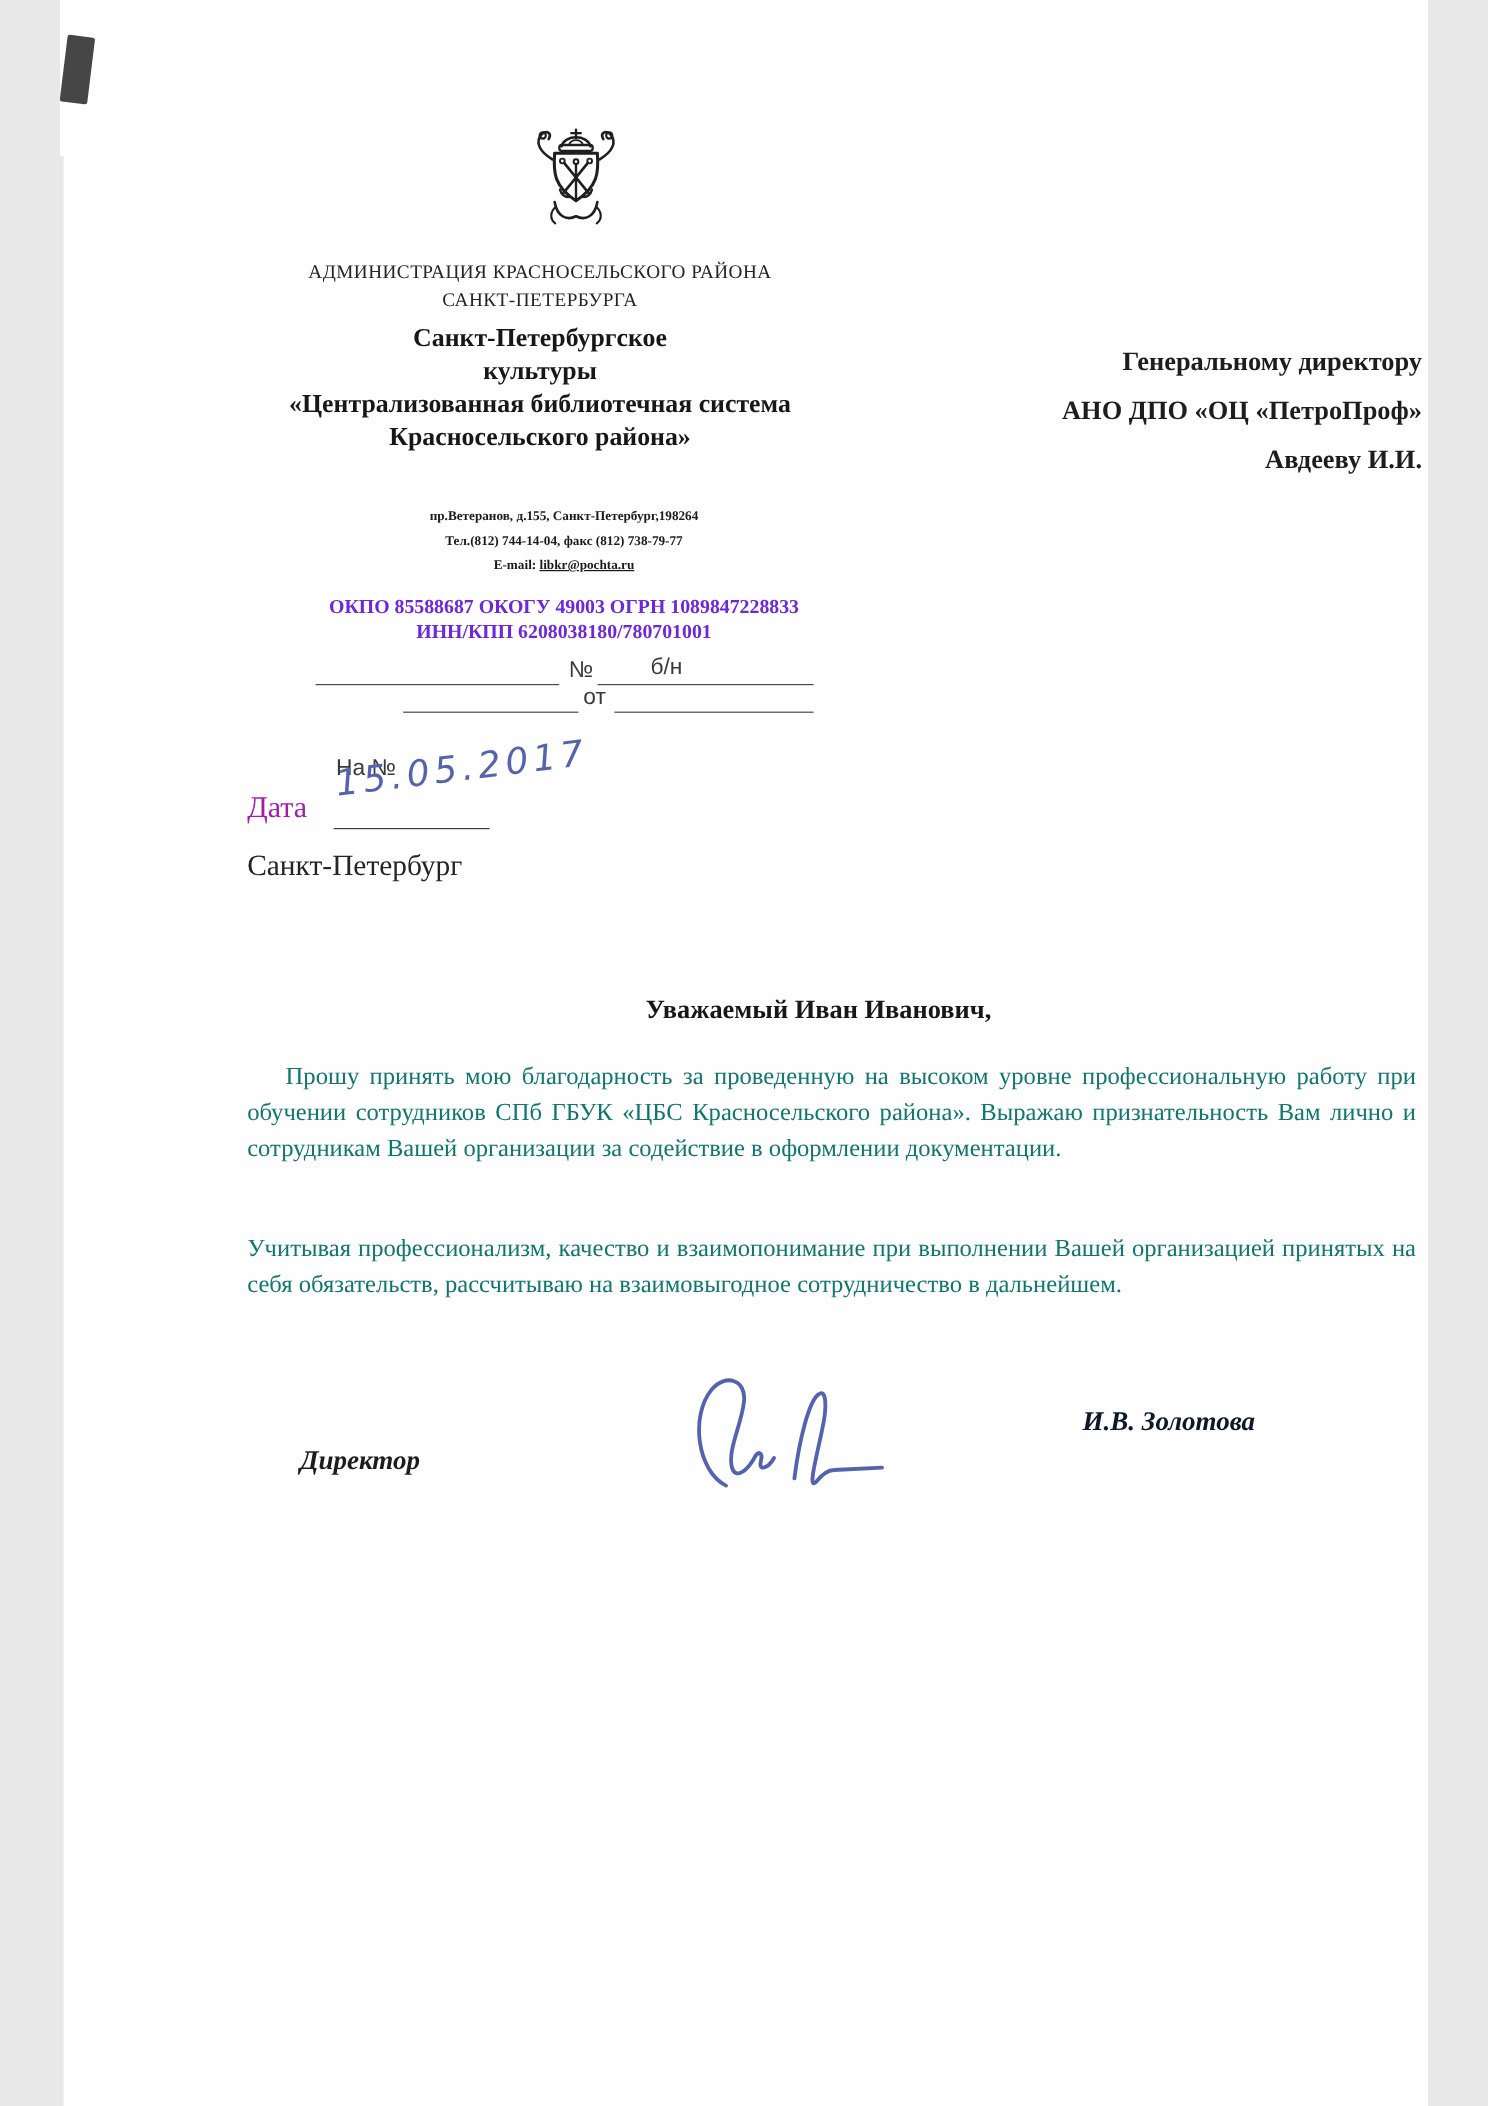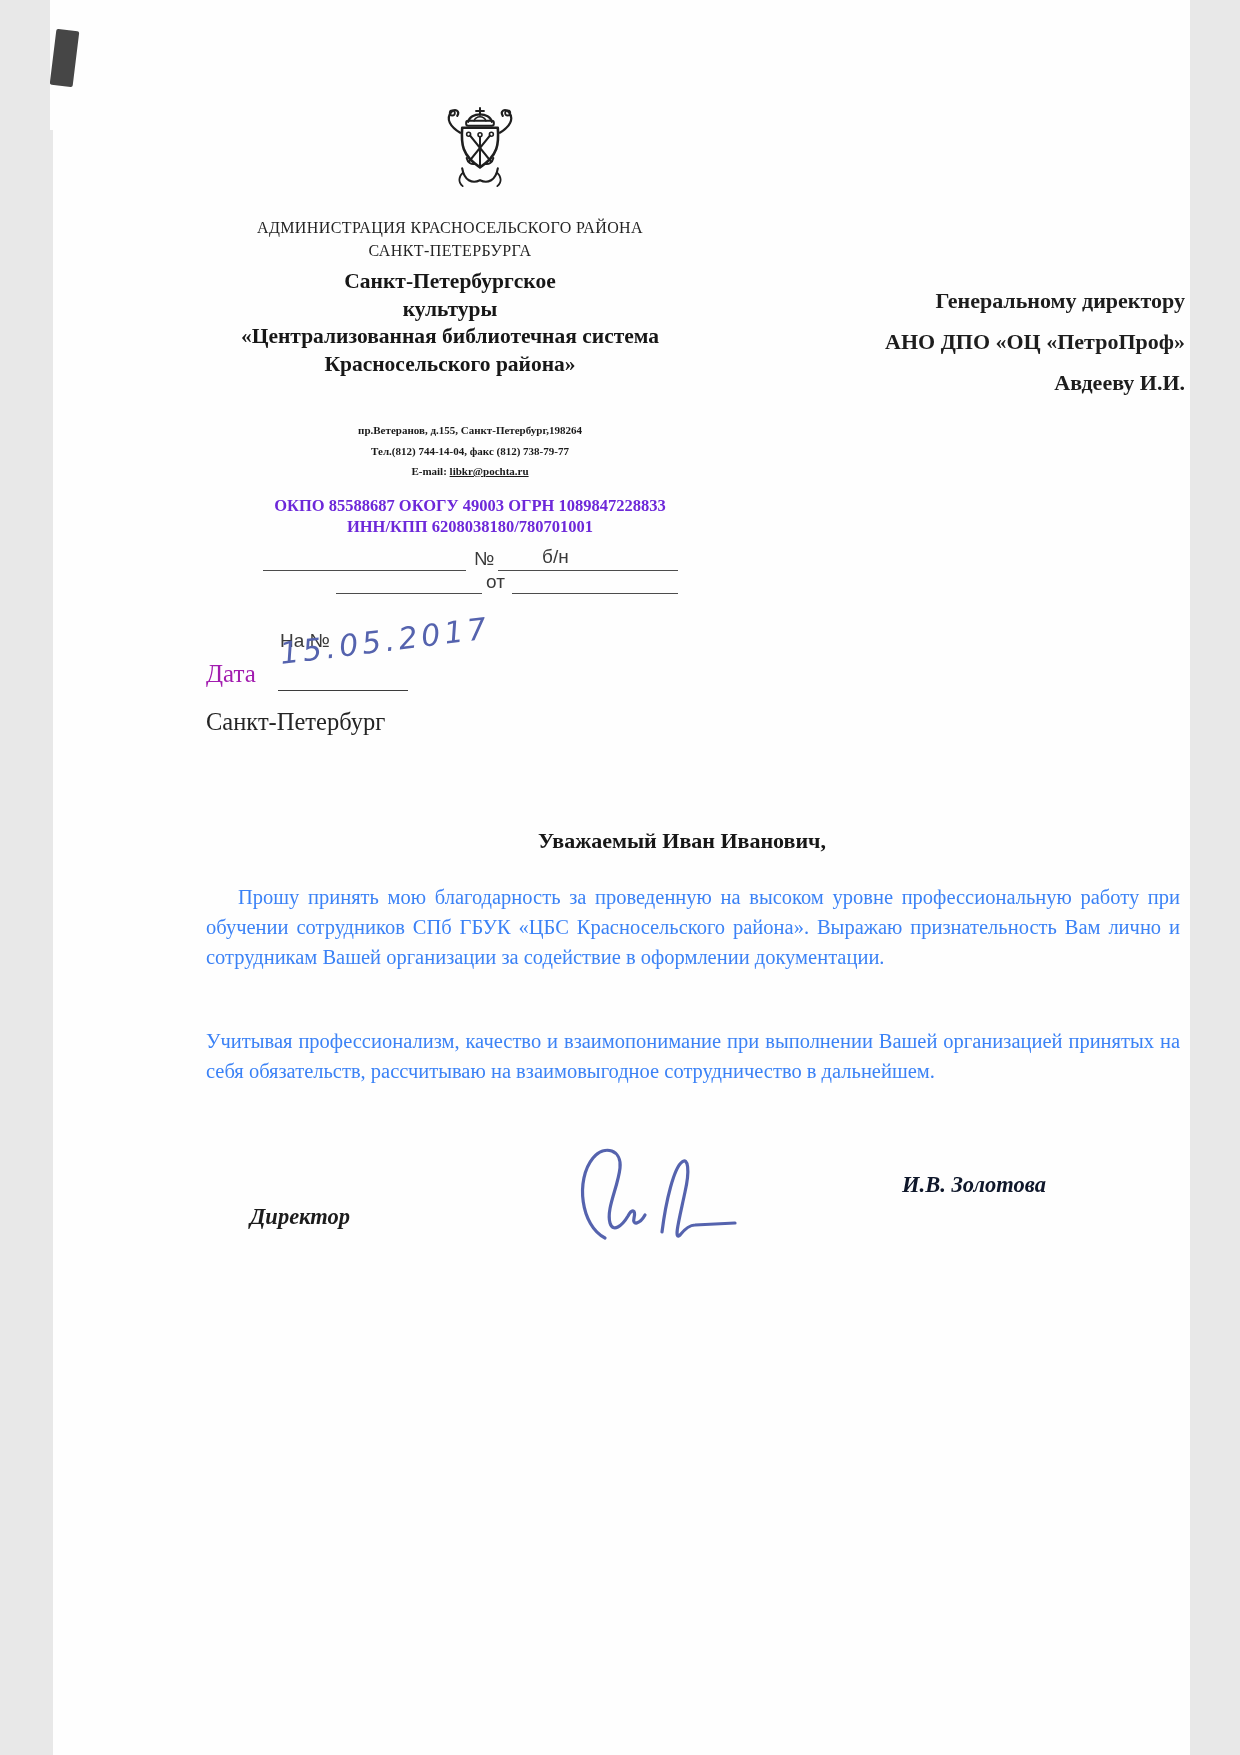--- a/index.html
+++ b/index.html
@@ -34,21 +34,21 @@
   .rule{border-top:1.6px solid #4c4c4c;height:0;}
 
   
   .date-label{left:156px;top:648px;font-size:25px;color:#a21caf;margin-top:12px;}
   .date-hand{left:232px;top:636px;font-family:"DejaVu Sans", sans-serif;font-style:italic;font-size:30px;letter-spacing:4px;transform:rotate(-7deg);transform-origin:left bottom;}
   .date-rule{left:228px;top:690px;width:130px;border-top:1.8px solid #3c3c3c;}
   .city{left:156px;top:708px;font-size:24.5px;color:#242424;}
 
   
   .salutation{left:488px;top:828px;font-weight:bold;font-size:22px;color:#171717;}
-  .para{left:156px;width:974px;font-size:20.5px;line-height:30px;text-align:justify;color:#3b82f6;}
+  .para{left:156px;width:974px;font-size:20.5px;line-height:30px;text-align:justify;color:#0f766e;}
   .para.p1{top:882px;text-indent:32px;}
   .para.p2{top:1026px;}
 
   
   .sig-title{left:200px;top:1204px;font-weight:bold;font-style:italic;font-size:22.5px;color:#1c1c1c;}
   .sig-img{left:515px;top:1138px;}
   .sig-name{left:852px;top:1172px;font-weight:bold;font-style:italic;font-size:22.5px;color:#0f172a;}
 </style>
 </head>
 <body>

